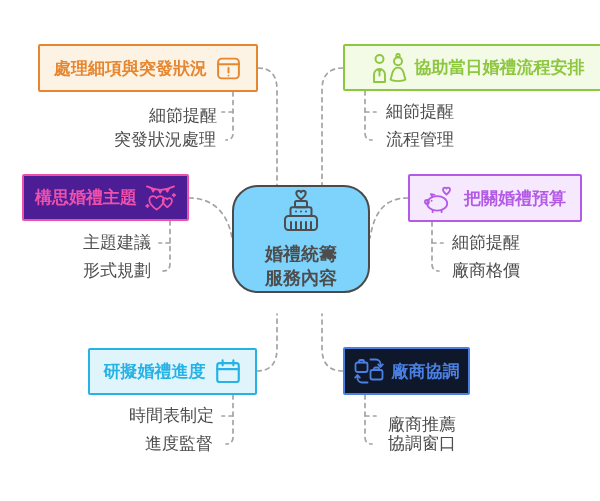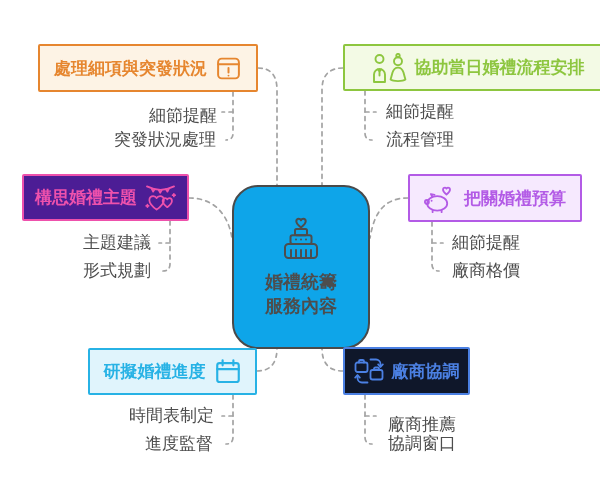--- a/index.html
+++ b/index.html
@@ -42,25 +42,25 @@
   #node-tl { left: 38px;  top: 44px;  width: 220px; height: 48px; }
   #node-tr { left: 343px; top: 44px;  width: 269px; height: 47px; }
   #node-ml { left: 22px;  top: 174px; width: 167px; height: 47px; }
   #node-mr { left: 408px; top: 174px; width: 174px; height: 48px; }
   #node-bl { left: 88px;  top: 348px; width: 169px; height: 47px; }
   #node-br { left: 343px; top: 347px; width: 127px; height: 48px; }
 
   #node-center {
     position: absolute;
     left: 232px; top: 185px;
-    width: 138px; height: 164px;
+    width: 138px; height: 108px;
     box-sizing: border-box;
     border: 2px solid #4A4A4A;
     border-radius: 26px;
-    background: #0ea5e9;
+    background: #7dd3fc;
     color: #4D4D4D;
     display: flex;
     flex-direction: column;
     align-items: center;
     justify-content: center;
     z-index: 1;
   }
   #node-center .center-text {
     margin-top: 5px;
     font-size: 18px;

